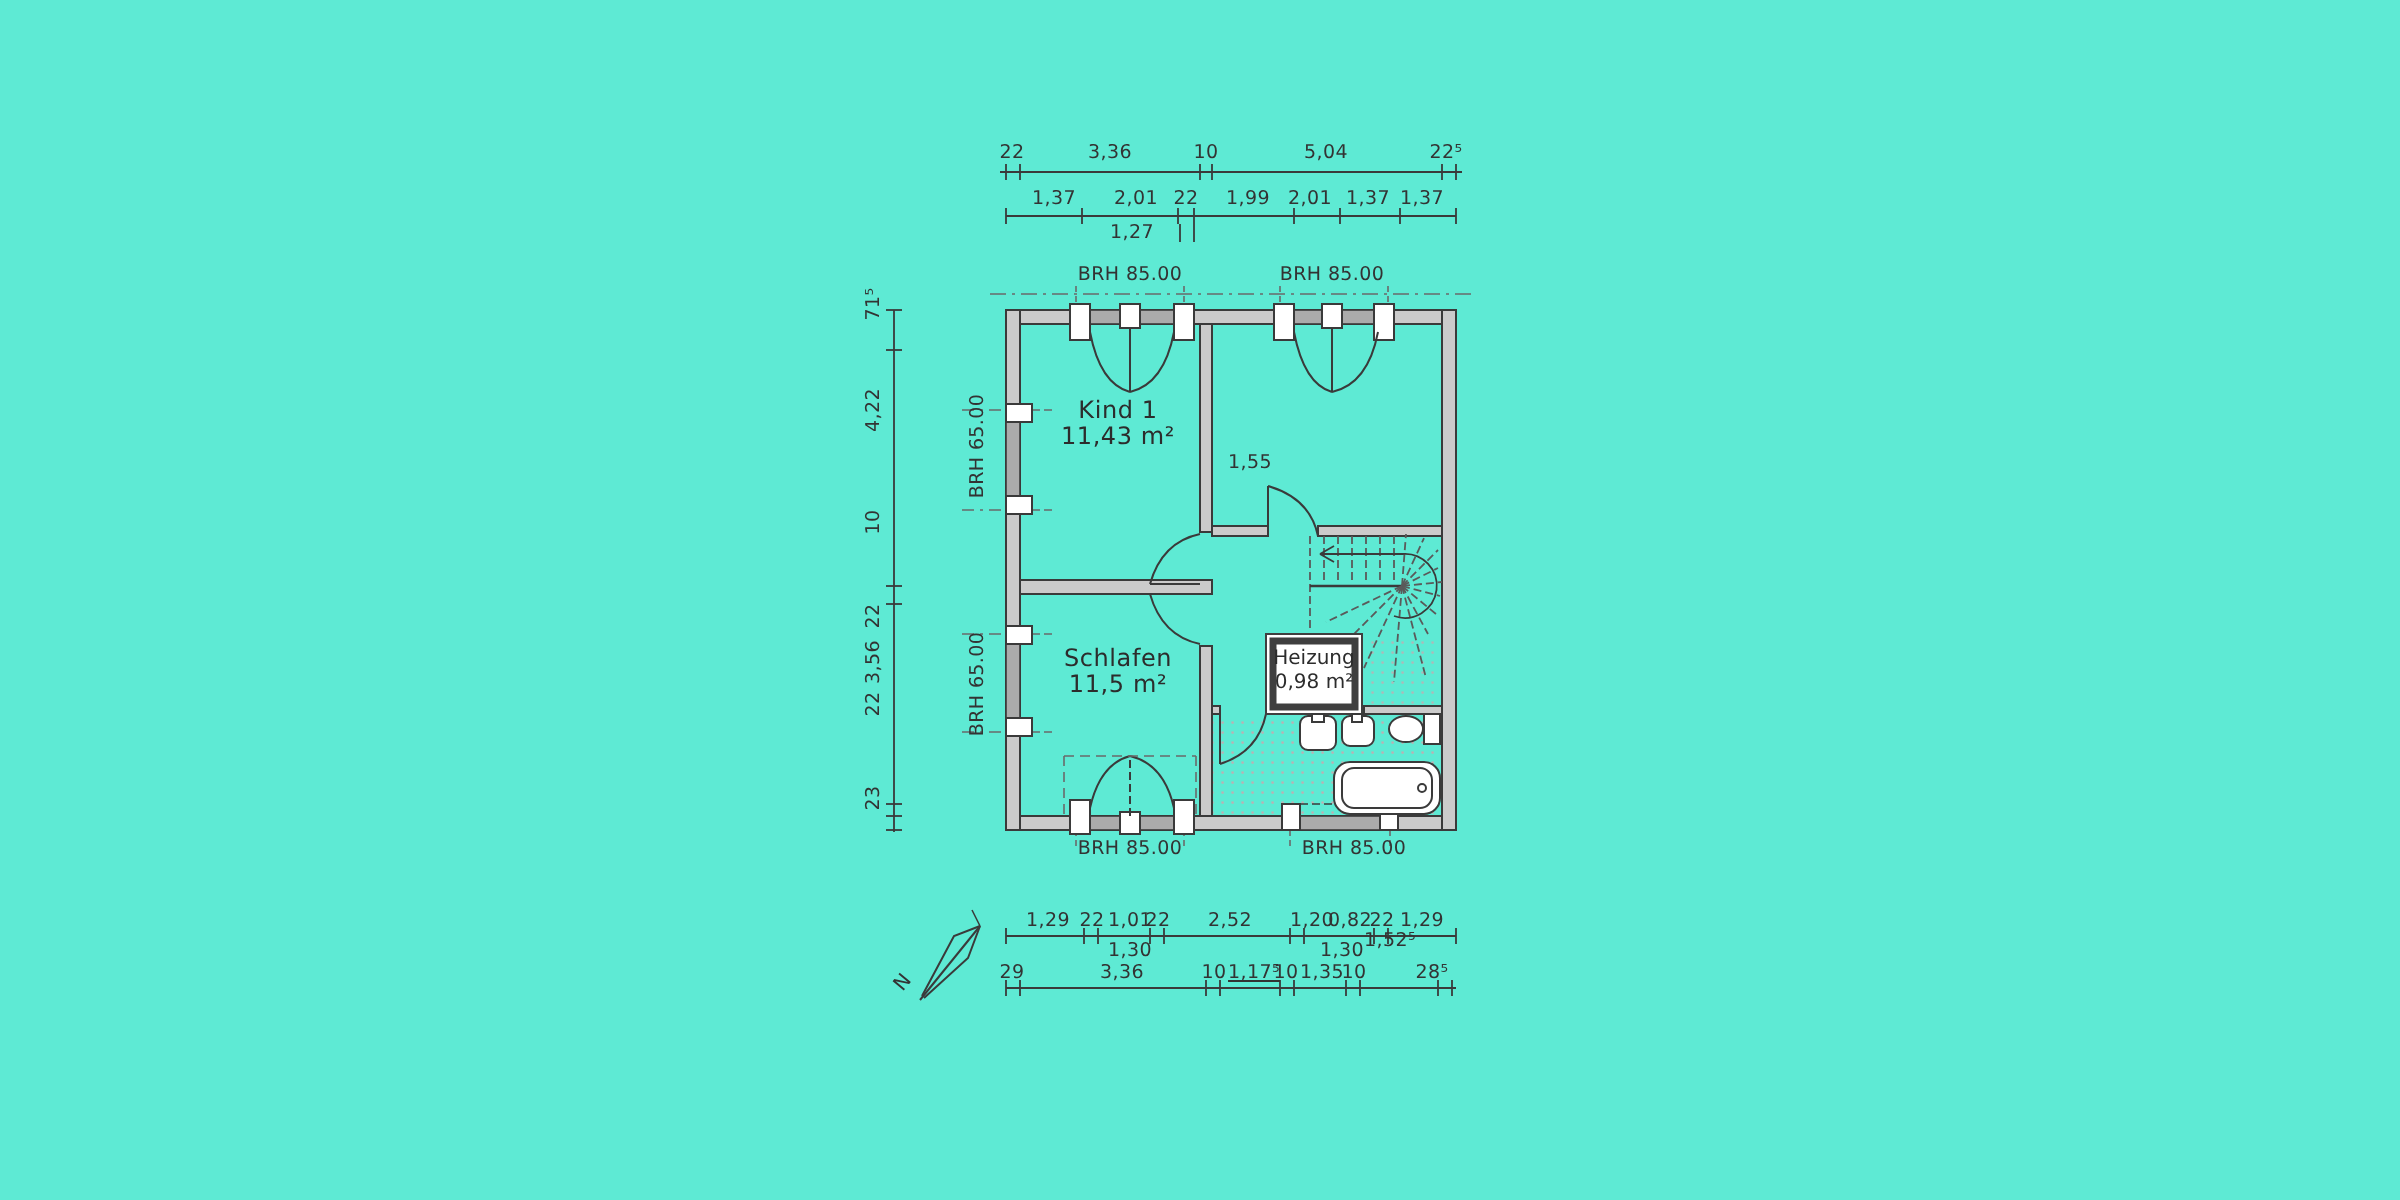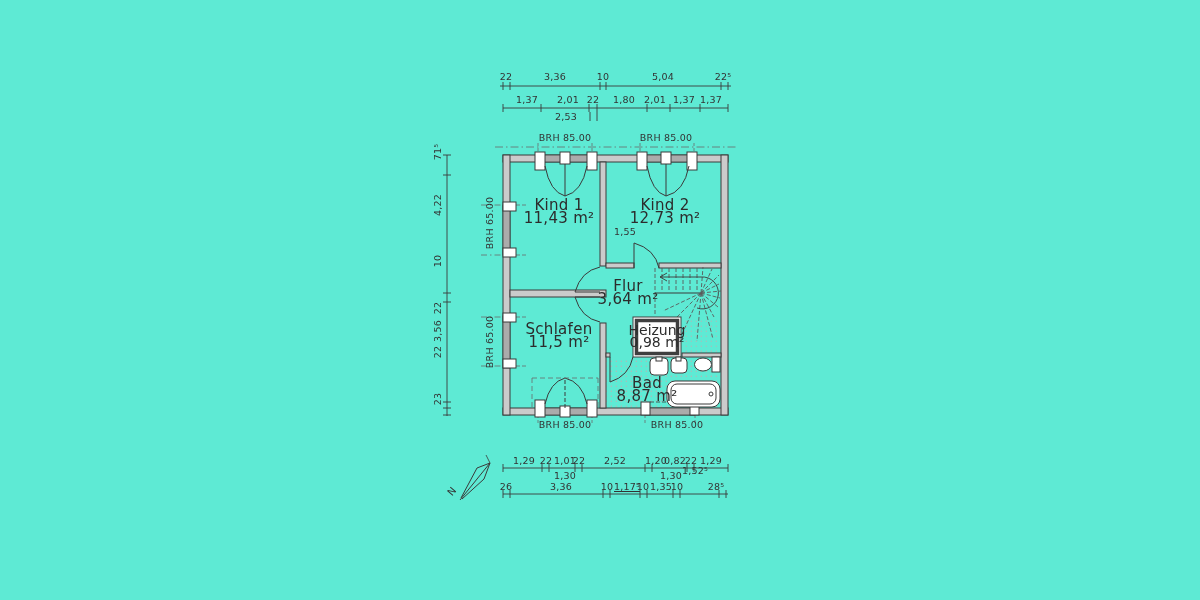--- a/index.html
+++ b/index.html
@@ -3,22 +3,22 @@
 <meta charset="utf-8">
 <style>
   html,body{margin:0;padding:0;background:#fff;}
   .canvas{position:relative;width:1200px;height:600px;background:#5eead4;overflow:hidden;
           font-family:"DejaVu Sans",sans-serif;color:#2e2e2e;}
   svg{position:absolute;left:0;top:0;}
   .dim{position:absolute;font-size:9.5px;color:#333;white-space:nowrap;transform:translateX(-50%);letter-spacing:.2px;}
   .dimv{position:absolute;font-size:9.5px;color:#333;white-space:nowrap;transform:translate(-50%,-50%) rotate(-90deg);letter-spacing:.2px;}
   .brh{position:absolute;font-size:9.5px;color:#333;white-space:nowrap;transform:translateX(-50%);letter-spacing:.2px;}
   .brhv{position:absolute;font-size:9.5px;color:#333;white-space:nowrap;transform:translate(-50%,-50%) rotate(-90deg);letter-spacing:.2px;}
-  .room{position:absolute;width:120px;margin-left:-60px;text-align:center;font-size:15px;line-height:13px;color:#2c2c2c;letter-spacing:.3px;}
-  .room-sm{position:absolute;width:90px;margin-left:-45px;text-align:center;font-size:14px;line-height:12px;color:#2c2c2c;}
+  .room{position:absolute;width:120px;margin-left:-60px;text-align:center;font-size:12px;line-height:13px;color:#2c2c2c;letter-spacing:.3px;}
+  .room-sm{position:absolute;width:90px;margin-left:-45px;text-align:center;font-size:10px;line-height:12px;color:#2c2c2c;}
   .north{position:absolute;font-size:10px;color:#333;transform:rotate(-50deg);}
 </style>
 </head>
 <body>
 
 <div class="canvas">
 
 <svg width="1200" height="600" viewBox="0 0 1200 600">
   <defs>
     <pattern id="dots" width="5" height="5" patternUnits="userSpaceOnUse">
@@ -259,40 +259,40 @@
 
 <div class="dim" style="left:506px;top:71px;">22</div>
 <div class="dim" style="left:555px;top:71px;">3,36</div>
 <div class="dim" style="left:603px;top:71px;">10</div>
 <div class="dim" style="left:663px;top:71px;">5,04</div>
 <div class="dim" style="left:723px;top:71px;">22⁵</div>
 
 <div class="dim" style="left:527px;top:94px;">1,37</div>
 <div class="dim" style="left:568px;top:94px;">2,01</div>
 <div class="dim" style="left:593px;top:94px;">22</div>
-<div class="dim" style="left:624px;top:94px;">1,80</div>
+<div class="dim" style="left:624px;top:94px;">1,99</div>
 <div class="dim" style="left:655px;top:94px;">2,01</div>
 <div class="dim" style="left:684px;top:94px;">1,37</div>
 <div class="dim" style="left:711px;top:94px;">1,37</div>
 
-<div class="dim" style="left:566px;top:111px;">2,53</div>
+<div class="dim" style="left:566px;top:111px;">1,27</div>
 
 <div class="dim" style="left:524px;top:455px;">1,29</div>
 <div class="dim" style="left:546px;top:455px;">22</div>
 <div class="dim" style="left:565px;top:455px;">1,01</div>
 <div class="dim" style="left:579px;top:455px;">22</div>
 <div class="dim" style="left:615px;top:455px;">2,52</div>
 <div class="dim" style="left:656px;top:455px;">1,20</div>
 <div class="dim" style="left:675px;top:455px;">0,82</div>
 <div class="dim" style="left:691px;top:455px;">22</div>
 <div class="dim" style="left:711px;top:455px;">1,29</div>
 <div class="dim" style="left:565px;top:470px;">1,30</div>
 <div class="dim" style="left:671px;top:470px;">1,30</div>
 
-<div class="dim" style="left:506px;top:481px;">26</div>
+<div class="dim" style="left:506px;top:481px;">29</div>
 <div class="dim" style="left:561px;top:481px;">3,36</div>
 <div class="dim" style="left:607px;top:481px;">10</div>
 <div class="dim" style="left:627px;top:481px;text-decoration:underline;">1,17⁵</div>
 <div class="dim" style="left:643px;top:481px;">10</div>
 <div class="dim" style="left:661px;top:481px;">1,35</div>
 <div class="dim" style="left:677px;top:481px;">10</div>
 <div class="dim" style="left:695px;top:465px;">1,52⁵</div>
 <div class="dim" style="left:716px;top:481px;">28⁵</div>
 
 <div class="dimv" style="left:437px;top:152px;">71⁵</div>
@@ -306,38 +306,26 @@
 <div class="brh" style="left:565px;top:132px;">BRH 85.00</div>
 <div class="brh" style="left:666px;top:132px;">BRH 85.00</div>
 <div class="brhv" style="left:489px;top:223px;">BRH 65.00</div>
 <div class="brhv" style="left:489px;top:342px;">BRH 65.00</div>
 <div class="brh" style="left:565px;top:419px;">BRH 85.00</div>
 <div class="brh" style="left:677px;top:419px;">BRH 85.00</div>
 
 <div class="room" style="left:559px;top:199px;">
   <div>Kind 1</div>
   <div>11,43 m²</div>
-</div>
-<div class="room" style="left:665px;top:199px;">
-  <div>Kind 2</div>
-  <div>12,73 m²</div>
-</div>
-<div class="room" style="left:628px;top:280px;">
-  <div>Flur</div>
-  <div>3,64 m²</div>
 </div>
 <div class="room" style="left:559px;top:323px;">
   <div>Schlafen</div>
   <div>11,5 m²</div>
 </div>
 <div class="room-sm" style="left:657px;top:324px;">
   <div>Heizung</div>
   <div>0,98 m²</div>
 </div>
-<div class="room" style="left:647px;top:377px;">
-  <div>Bad</div>
-  <div>8,87 m²</div>
-</div>
 
 <div class="dim" style="left:625px;top:226px;">1,55</div>
 <div class="north" style="left:448px;top:486px;">N</div>
 
 </div>
 
 </body></html>

